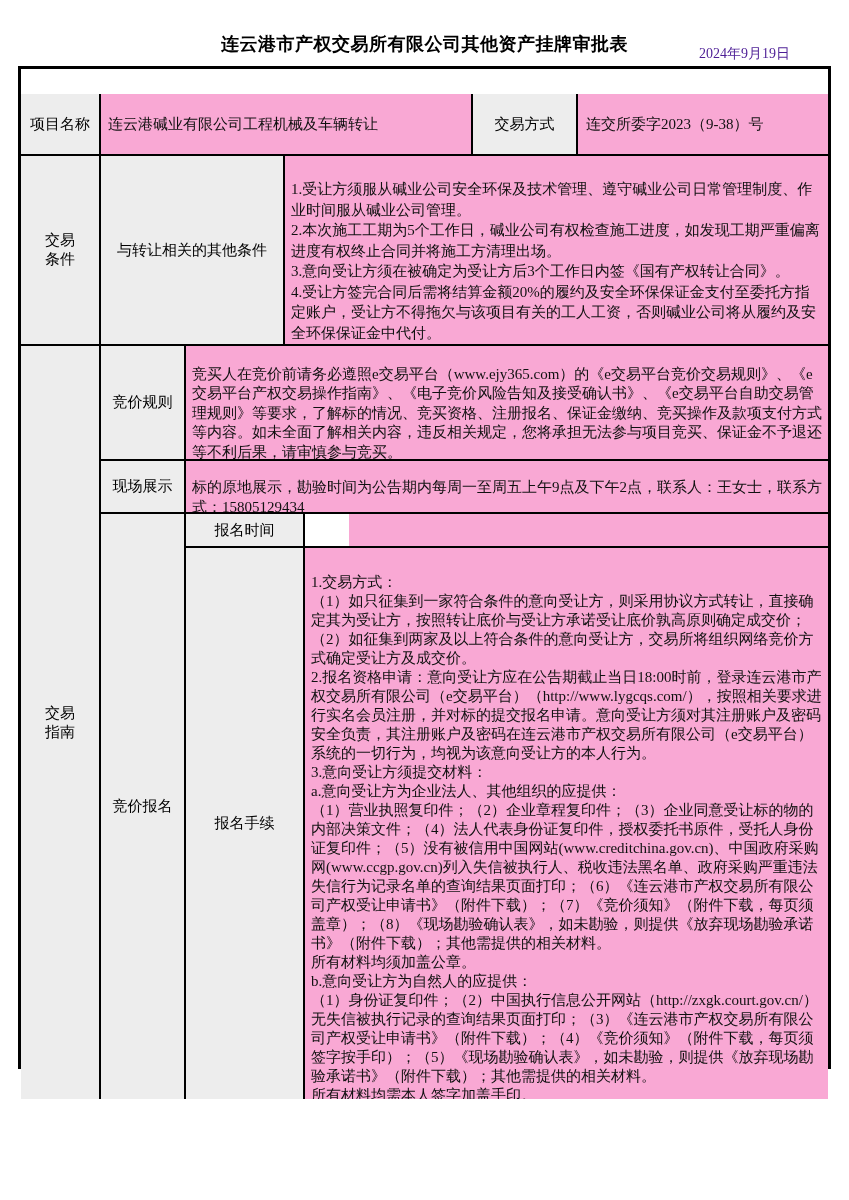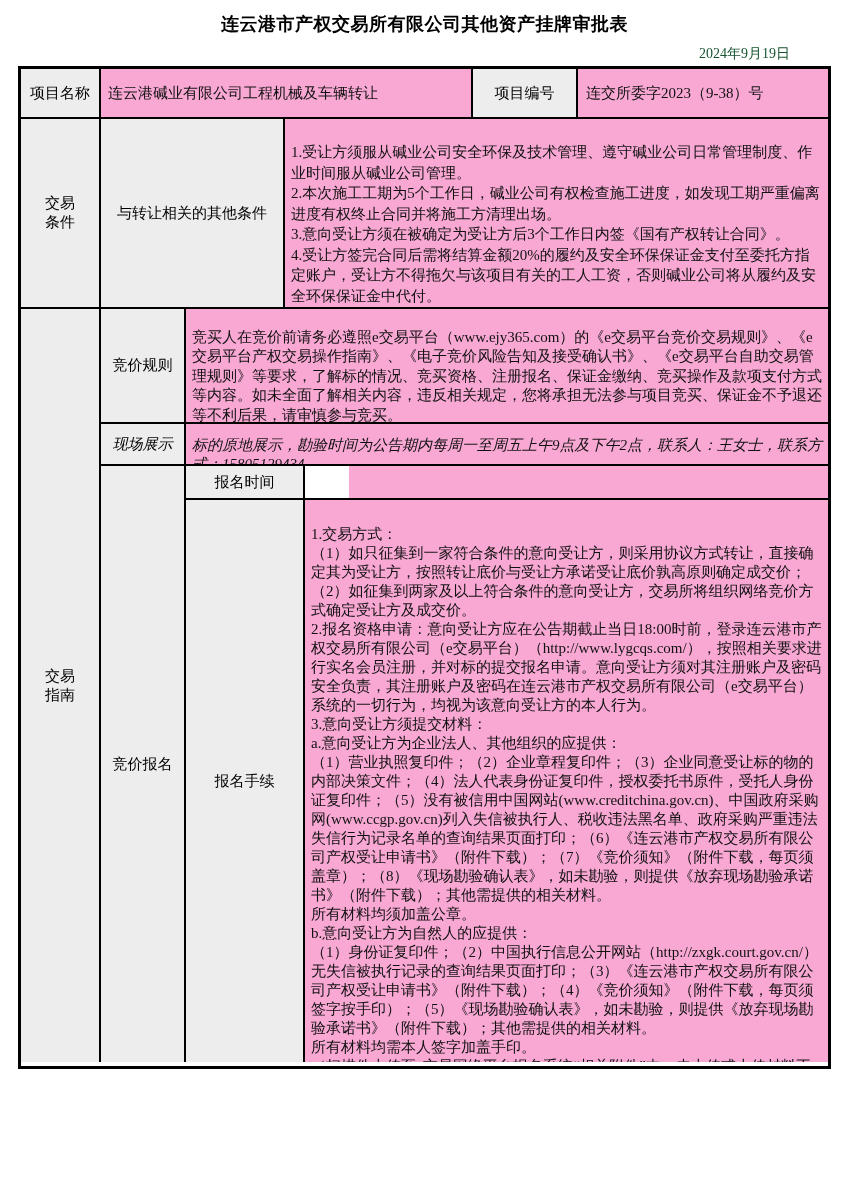--- a/index.html
+++ b/index.html
@@ -3,64 +3,64 @@
 <meta charset="utf-8">
 <style>
   html,body{margin:0;padding:0;}
   body{
     width:849px;height:1200px;background:#ffffff;position:relative;
     font-family:"Liberation Serif","DejaVu Serif",serif;
     color:#111;overflow:hidden;
     -webkit-font-smoothing:antialiased;
   }
   .title{
-    position:absolute;top:12px;left:0;width:849px;
+    position:absolute;top:32px;left:0;width:849px;
     text-align:center;font-size:18px;font-weight:bold;margin:0;
     letter-spacing:.5px;color:#000;
   }
   .date{
     position:absolute;top:45px;right:59px;
-    font-size:14px;color:#14532d;
+    font-size:14px;color:#4c1d95;
   }
   .tbl{
     position:absolute;left:18px;top:66px;width:813px;height:1003px;
     border:3px solid #000;box-sizing:border-box;background:#fff;
     font-size:15px;
   }
   .row{display:flex;box-sizing:border-box;}
   .row + .row{border-top:2px solid #000;}
   .cell{box-sizing:border-box;border-right:2px solid #000;overflow:hidden;}
   .cell.last{border-right:none;}
   .lbl{
     background:#ededed;display:flex;align-items:center;justify-content:center;
     text-align:center;color:#000;
   }
   .val{background:#f9a8d4;}
   .pre{white-space:pre-wrap;word-break:break-all;margin-top:22px;}
   .preline{white-space:pre-line;}
   
-  .r1{height:48px;}
+  .r1{height:60px;margin-top:25px;}
   .w-c1{width:80px;flex:0 0 auto;}
   .r1-name{width:372px;flex:0 0 auto;display:flex;align-items:center;padding:0 7px;}
   .r1-numlbl{width:105px;flex:0 0 auto;}
   .r1-numval{flex:1;display:flex;align-items:center;padding:0 8px;}
   
   .r2{height:190px;}
   .w-c23{width:184px;flex:0 0 auto;}
   .r2 .content{display:flex;align-items:center;flex:1;padding:4px 6px;}
   .r2 .content .pre{line-height:20.5px;}
   
   .r3{height:755px;}
   .sub{flex:1;display:flex;flex-direction:column;min-width:0;}
   .srow{display:flex;box-sizing:border-box;min-height:0;}
   .srow + .srow{border-top:2px solid #000;}
   .w-c2{width:85px;flex:0 0 auto;}
   .w-c3{width:119px;flex:0 0 auto;}
   .srow-a{height:113px;flex:0 0 auto;}
-  .srow-b{height:42px;flex:0 0 auto;font-style:italic;}
+  .srow-b{height:53px;flex:0 0 auto;}
   .srow-c{flex:1;}
   .sub2{flex:1;display:flex;flex-direction:column;min-width:0;}
   .srow-c1{height:32px;flex:0 0 auto;gap:44px;}
   .srow-c2{flex:1;}
   .vcontent{flex:1;display:flex;align-items:center;padding:2px 6px;}
   .vcontent .pre{line-height:19.4px;}
   .clipcell{flex:1;padding:3px 6px;overflow:hidden;}
   .clipcell .pre{line-height:19px;}
   .emptyval{flex:1;}
 </style>
@@ -68,21 +68,21 @@
 <body>
 
 <h1 class="title">连云港市产权交易所有限公司其他资产挂牌审批表</h1>
 <div class="date">2024年9月19日</div>
 
 <div class="tbl">
 
   <div class="row r1">
     <div class="cell lbl w-c1">项目名称</div>
     <div class="cell val r1-name">连云港碱业有限公司工程机械及车辆转让</div>
-    <div class="cell lbl r1-numlbl">项目编号</div>
+    <div class="cell lbl r1-numlbl">交易方式</div>
     <div class="cell val r1-numval last">连交所委字2023（9-38）号</div>
   </div>
 
   <div class="row r2">
     <div class="cell lbl w-c1 preline">交易
 条件</div>
     <div class="cell lbl w-c23">与转让相关的其他条件</div>
     <div class="cell val last content">
       <div class="pre">1.受让方须服从碱业公司安全环保及技术管理、遵守碱业公司日常管理制度、作业时间服从碱业公司管理。
 2.本次施工工期为5个工作日，碱业公司有权检查施工进度，如发现工期严重偏离进度有权终止合同并将施工方清理出场。

